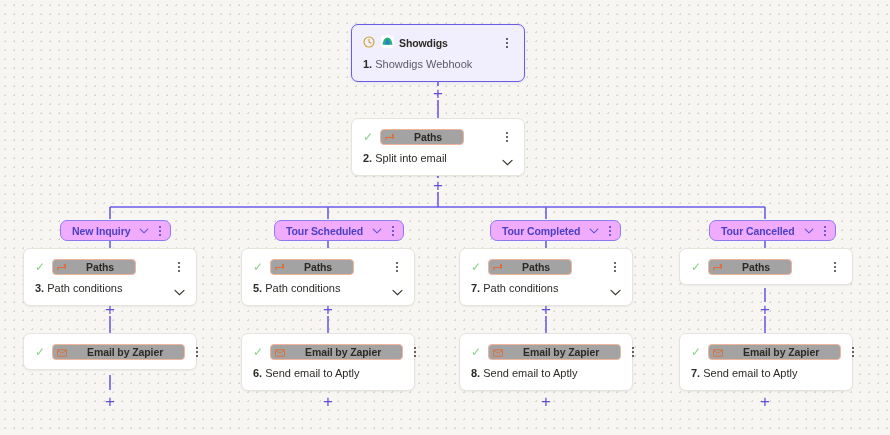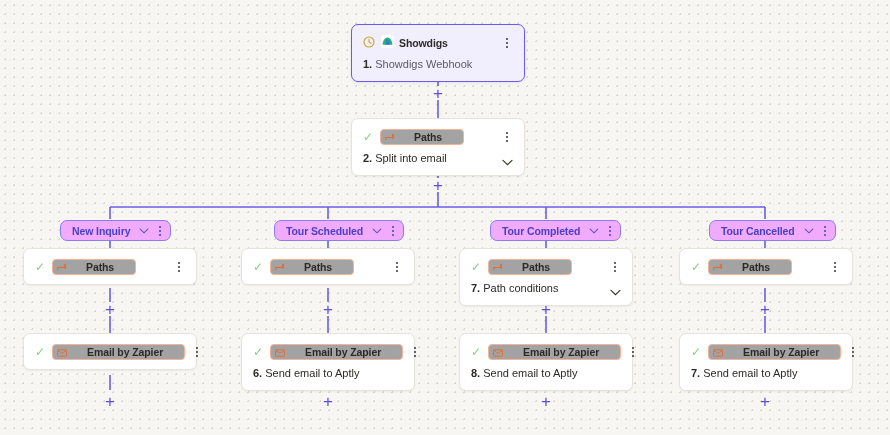--- a/index.html
+++ b/index.html
@@ -367,39 +367,55 @@
             </svg>
         </span>
         <span class="badge-label">Paths</span>
       </span>
       <span class="dots">
           <i></i>
           <i></i>
           <i></i>
         </span>
     </div>
+    <div class="card-bottom">
+      <span class="card-title"><span class="num">3.</span> <span>Path conditions</span></span>
+      <span class="chev">
+        <svg width="11" height="7" viewBox="0 0 11 7">
+            <path d="M1 1.4 L5.5 5.6 L10 1.4" fill="none" stroke="#3a362f" stroke-width="1.2" stroke-linecap="round"></path>
+          </svg>
+      </span>
+    </div>
   </div>
 
   <div class="card" style="left:241px; top:248px; width:174px;">
     <div class="card-top">
       <span class="check">✓</span>
       <span class="badge">
         <span>
           <svg width="9" height="9" viewBox="0 0 10 10">
               <path d="M1 8 L1 5 L9 5 L9 2" fill="none" stroke="#e06c35" stroke-width="1.3"></path>
               <path d="M9 6.6 L9 1.5 M7.6 2.9 L9 1.5 L10 2.9" fill="none" stroke="#e06c35" stroke-width="1.3"></path>
             </svg>
         </span>
         <span class="badge-label">Paths</span>
       </span>
       <span class="dots">
           <i></i>
           <i></i>
           <i></i>
         </span>
+    </div>
+    <div class="card-bottom">
+      <span class="card-title"><span class="num">5.</span> <span>Path conditions</span></span>
+      <span class="chev">
+        <svg width="11" height="7" viewBox="0 0 11 7">
+            <path d="M1 1.4 L5.5 5.6 L10 1.4" fill="none" stroke="#3a362f" stroke-width="1.2" stroke-linecap="round"></path>
+          </svg>
+      </span>
     </div>
   </div>
 
   <div class="card" style="left:459px; top:248px; width:174px;">
     <div class="card-top">
       <span class="check">✓</span>
       <span class="badge">
         <span>
           <svg width="9" height="9" viewBox="0 0 10 10">
               <path d="M1 8 L1 5 L9 5 L9 2" fill="none" stroke="#e06c35" stroke-width="1.3"></path>

